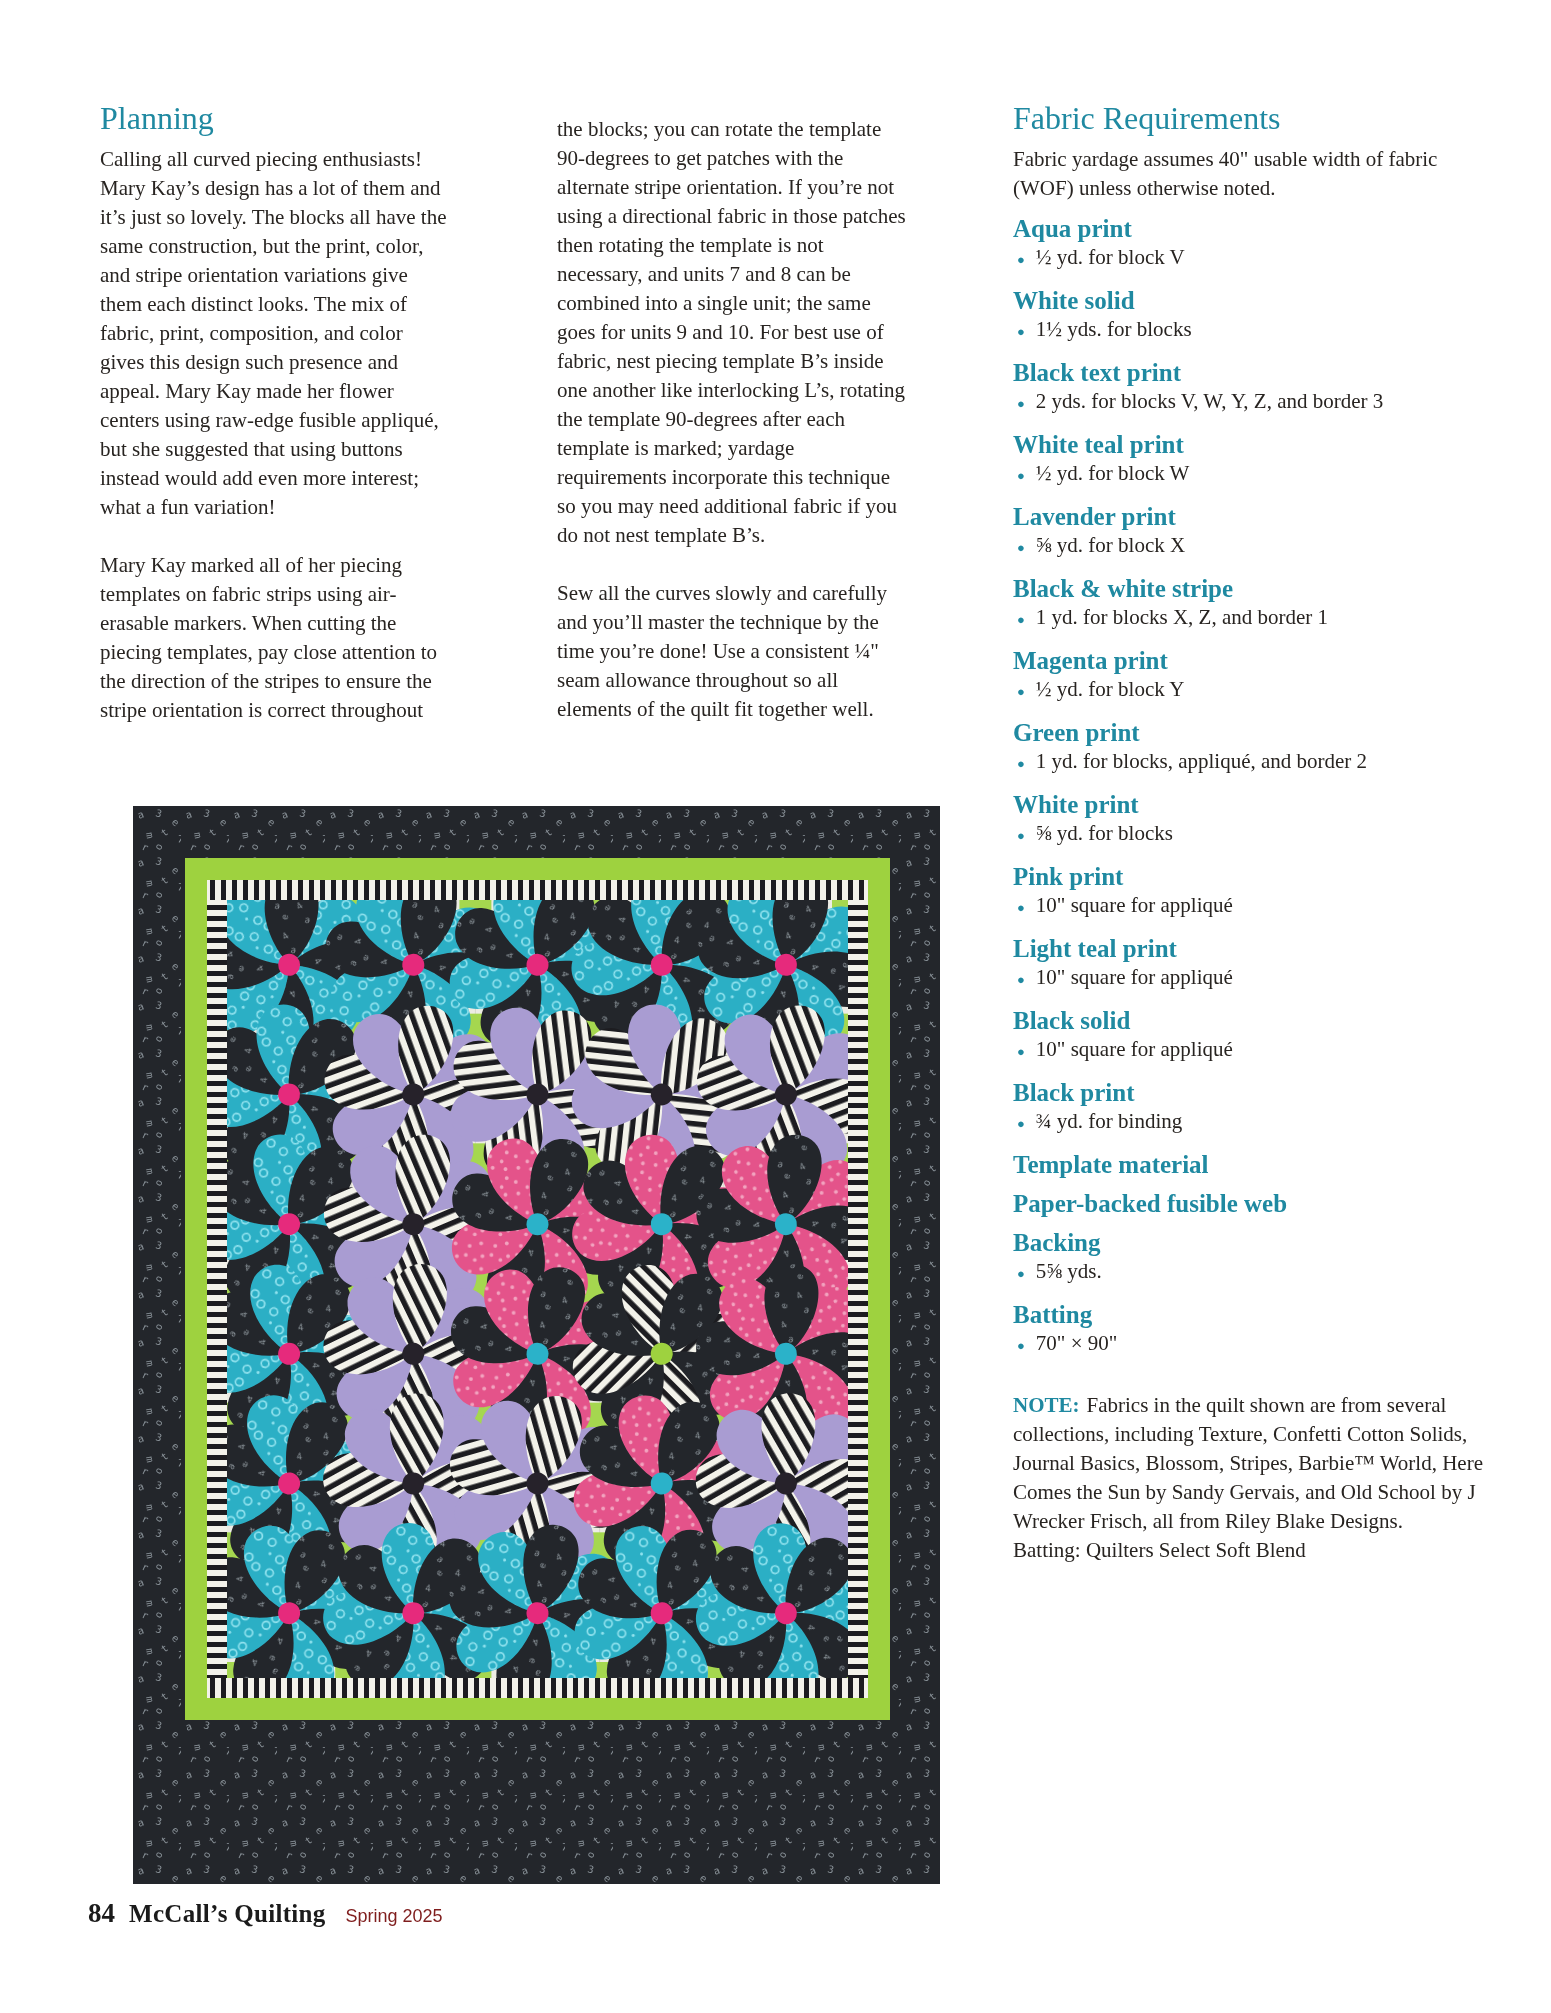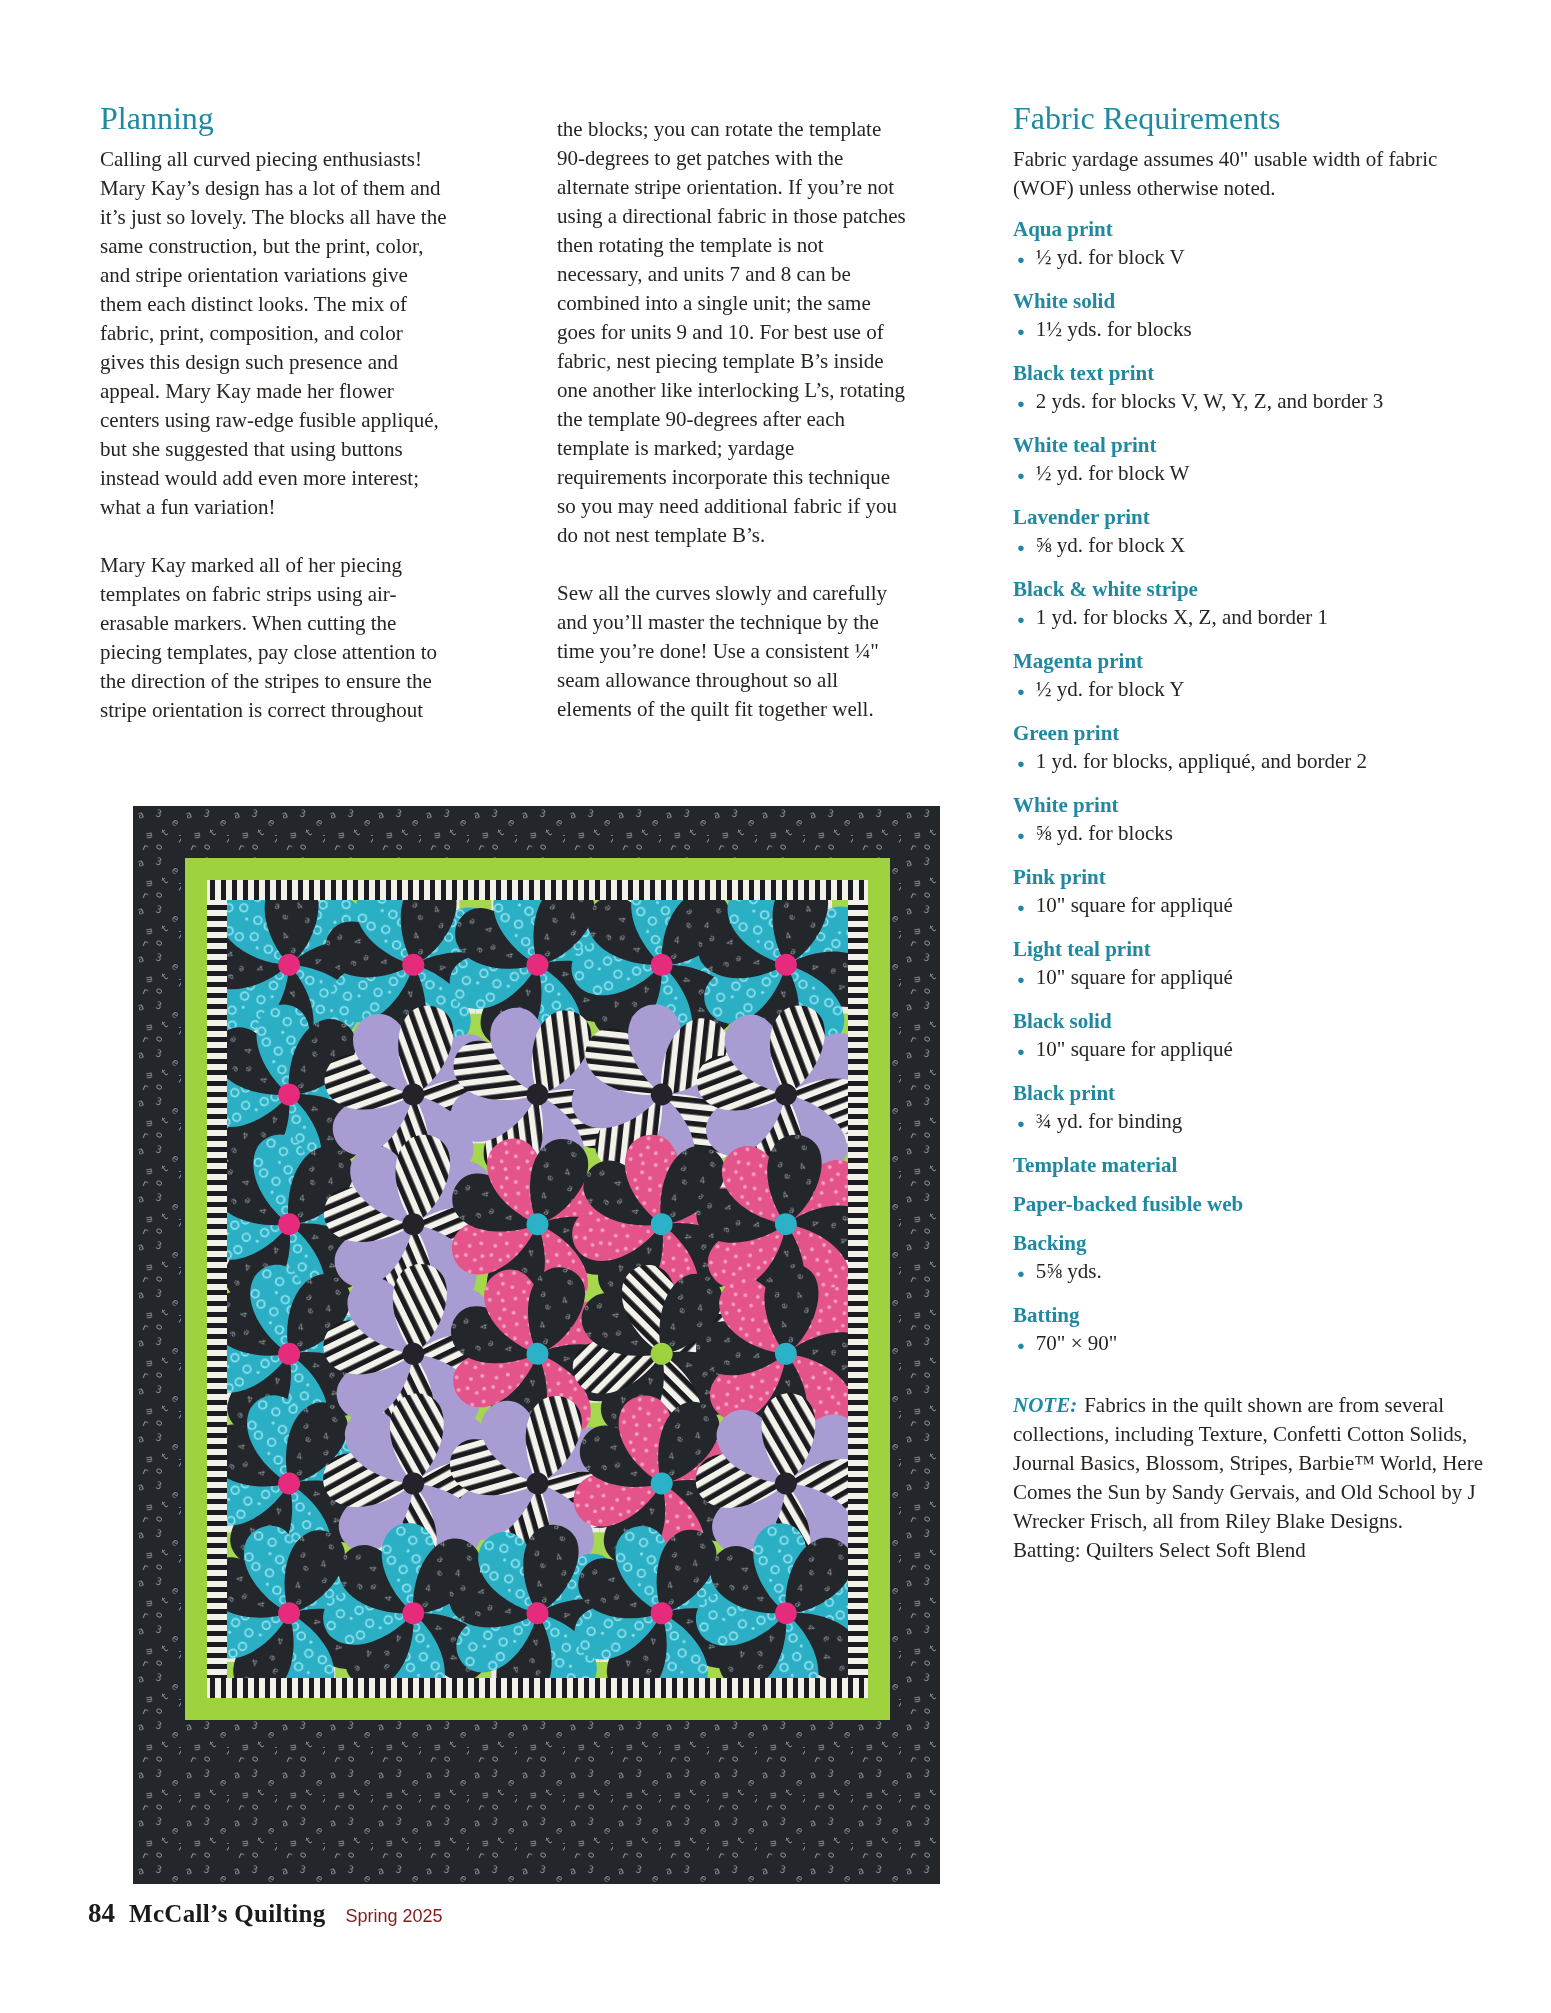--- a/index.html
+++ b/index.html
@@ -7,25 +7,25 @@
   .page{position:relative;width:1551px;height:2013px;background:#ffffff;overflow:hidden;
         font-family:"Liberation Serif",serif;color:#282421;}
   .col{position:absolute;}
   .col-left{left:100px;top:100px;width:348px;}
   .col-mid{left:557px;top:107px;width:350px;}
   .col-right{left:1013px;top:100px;width:462px;}
   h2.sec{font-size:32px;line-height:36px;font-weight:normal;color:#1f89a1;margin:0 0 9px 0;}
   .body-p{font-size:21px;line-height:29px;margin:8px 0 29px 0;text-align:left;}
   .intro-p{font-size:21px;line-height:29px;margin:0 0 4px 0;}
   .fab-item{margin-top:13px;}
-  .fab-label{font-size:21px;line-height:26px;font-weight:bold;color:#1f89a1;}
+  .fab-label{font-size:25px;line-height:26px;font-weight:bold;color:#1f89a1;}
   .fab-row{display:flex;align-items:baseline;font-size:21px;line-height:30px;}
   .fab-bullet{color:#1f89a1;font-size:19px;margin:0 11px 0 4px;}
   .note{margin-top:30px;font-size:21px;line-height:29px;width:470px;}
-  .note-label{font-style:italic;font-weight:bold;color:#1f89a1;margin-right:7px;text-align:right;}
+  .note-label{font-weight:bold;color:#1f89a1;margin-right:7px;text-align:right;}
   .quilt-photo{position:absolute;left:133px;top:806px;width:807px;height:1078px;}
   .footer{position:absolute;left:88px;top:1898px;display:flex;align-items:baseline;}
   .footer .pnum{font-size:27px;font-weight:bold;color:#1b1b1b;}
   .footer .mag{font-size:25px;font-weight:bold;color:#1b1b1b;margin-left:14px;letter-spacing:.3px;}
   .footer .issue{font-family:"Liberation Sans",sans-serif;font-size:18px;color:#7f1d1d;margin-left:20px;}
 </style>
 </head>
 <body>
 
 <div class="page">

